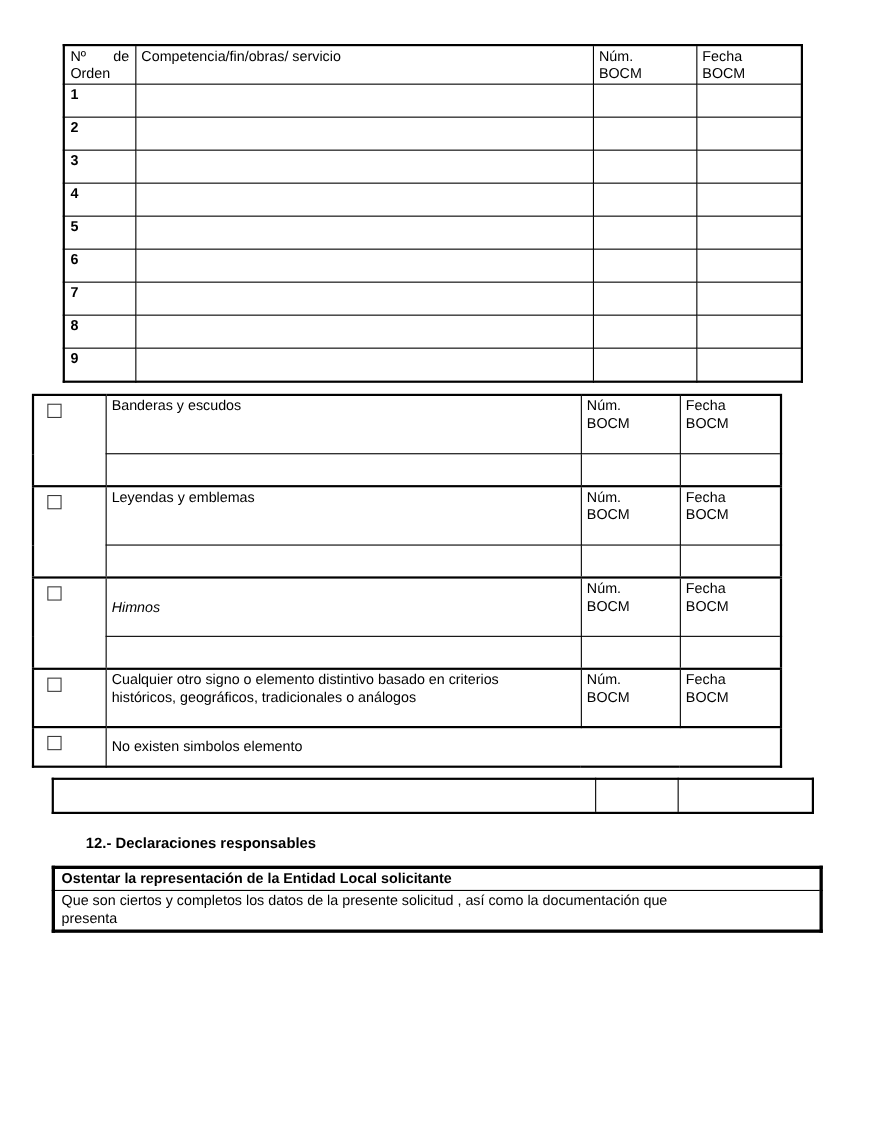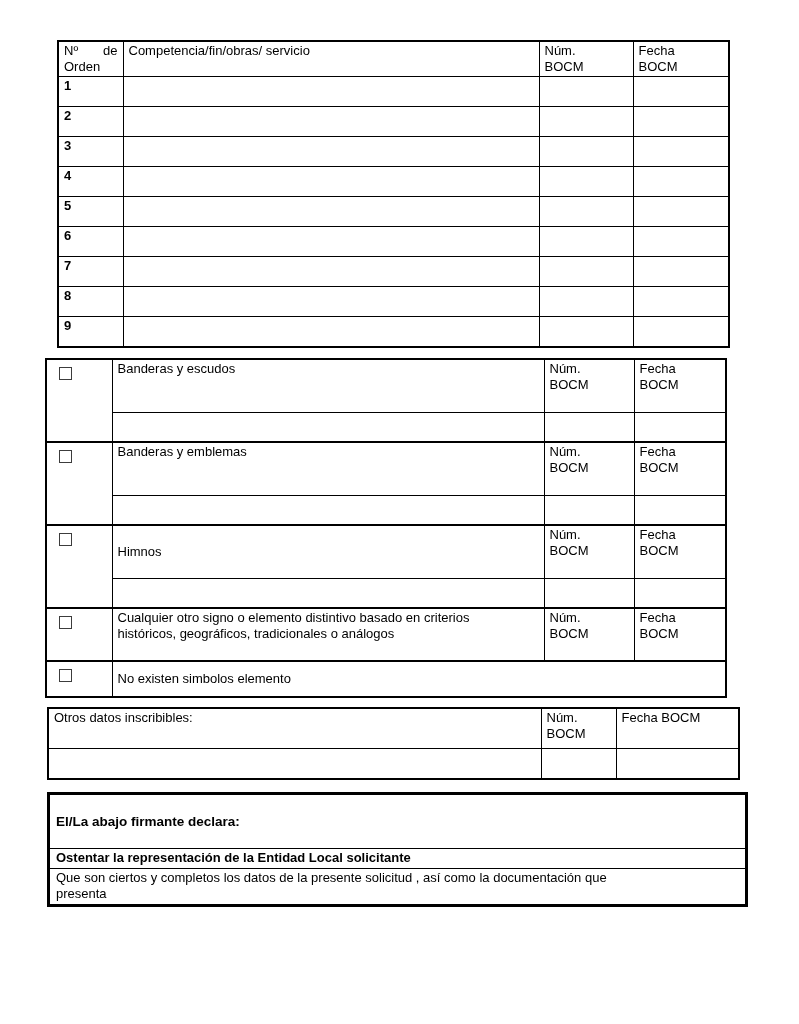--- a/index.html
+++ b/index.html
@@ -26,28 +26,28 @@
   .t-comp tr.data td { height: 27px; }
   .t-comp td.num { font-weight: bold; padding-left: 5px; }
 
   
   .sec-h { font-weight: bold; margin-left: 78px; line-height: 16px; font-size: 13.5px; }
   .h10 { margin-top: 27px; }
   .h11 { margin-top: 29px; }
   .h12 { margin-top: 19px; }
 
   
-  .t-simb { margin: 10px 0 0 45px; width: 680px; border: 2px solid #000; }
+  .t-simb { margin: 10px 0 0 29px; width: 680px; border: 2px solid #000; }
   .t-simb tr.grp > td { border-top: 2px solid #000; }
   .t-simb td.cb { padding: 7px 0 0 12px; }
   .t-simb tr.lblrow td { height: 50px; }
   .t-simb tr.subrow td { height: 26px; }
   .t-simb tr.single td { height: 44px; }
   .t-simb tr.last td { height: 27px; }
-  .t-simb td.mid { vertical-align: middle; }
+  .t-simb td.mid { vertical-align: middle; font-style: italic; }
   .t-simb td.lastlbl { vertical-align: middle; }
 
   
   .t-otros { margin: 9px 0 0 47px; width: 691px; border: 2px solid #000; }
   .t-otros tr.hdr td { height: 37px; }
   .t-otros tr.empty td { height: 27px; }
 
   
   .t-decl { margin: 12px 0 0 47px; width: 698px; border: 3px solid #000; }
   .t-decl td { padding-left: 6px; }
@@ -162,21 +162,21 @@
 BOCM</td>
     </tr>
     <tr class="subrow">
       <td></td>
       <td></td>
       <td></td>
     </tr>
 
     <tr class="grp lblrow">
       <td class="cb" rowspan="2"><span class="checkbox"></span></td>
-      <td>Banderas y emblemas</td>
+      <td>Leyendas y emblemas</td>
       <td class="wrapn">Núm.
 BOCM</td>
       <td class="wrapn">Fecha
 BOCM</td>
     </tr>
     <tr class="subrow">
       <td></td>
       <td></td>
       <td></td>
     </tr>
@@ -213,43 +213,35 @@
     </table>
 
 
   <table class="t-otros">
     <colgroup>
         <col style="width:493px">
         <col style="width:75px">
         <col style="width:123px">
       </colgroup>
     <tbody>
-        <tr class="hdr">
-      <td>Otros datos inscribibles:</td>
-      <td class="wrapn">Núm.
-BOCM</td>
-      <td>Fecha BOCM</td>
-    </tr>
     <tr class="empty">
       <td></td>
       <td></td>
       <td></td>
     </tr>
   </tbody>
     </table>
 
+  <div class="sec-h h12">12.- Declaraciones responsables</div>
 
   <table class="t-decl">
     <colgroup>
         <col style="width:698px">
       </colgroup>
     <tbody>
-        <tr>
-      <td class="title">El/La abajo firmante declara:</td>
-    </tr>
     <tr>
       <td class="d1">Ostentar la representación de la Entidad Local solicitante</td>
     </tr>
     <tr>
       <td class="d2 wrapn">Que son ciertos y completos los datos de la presente solicitud , así como la documentación que
 presenta</td>
     </tr>
 
   </tbody>
     </table>

